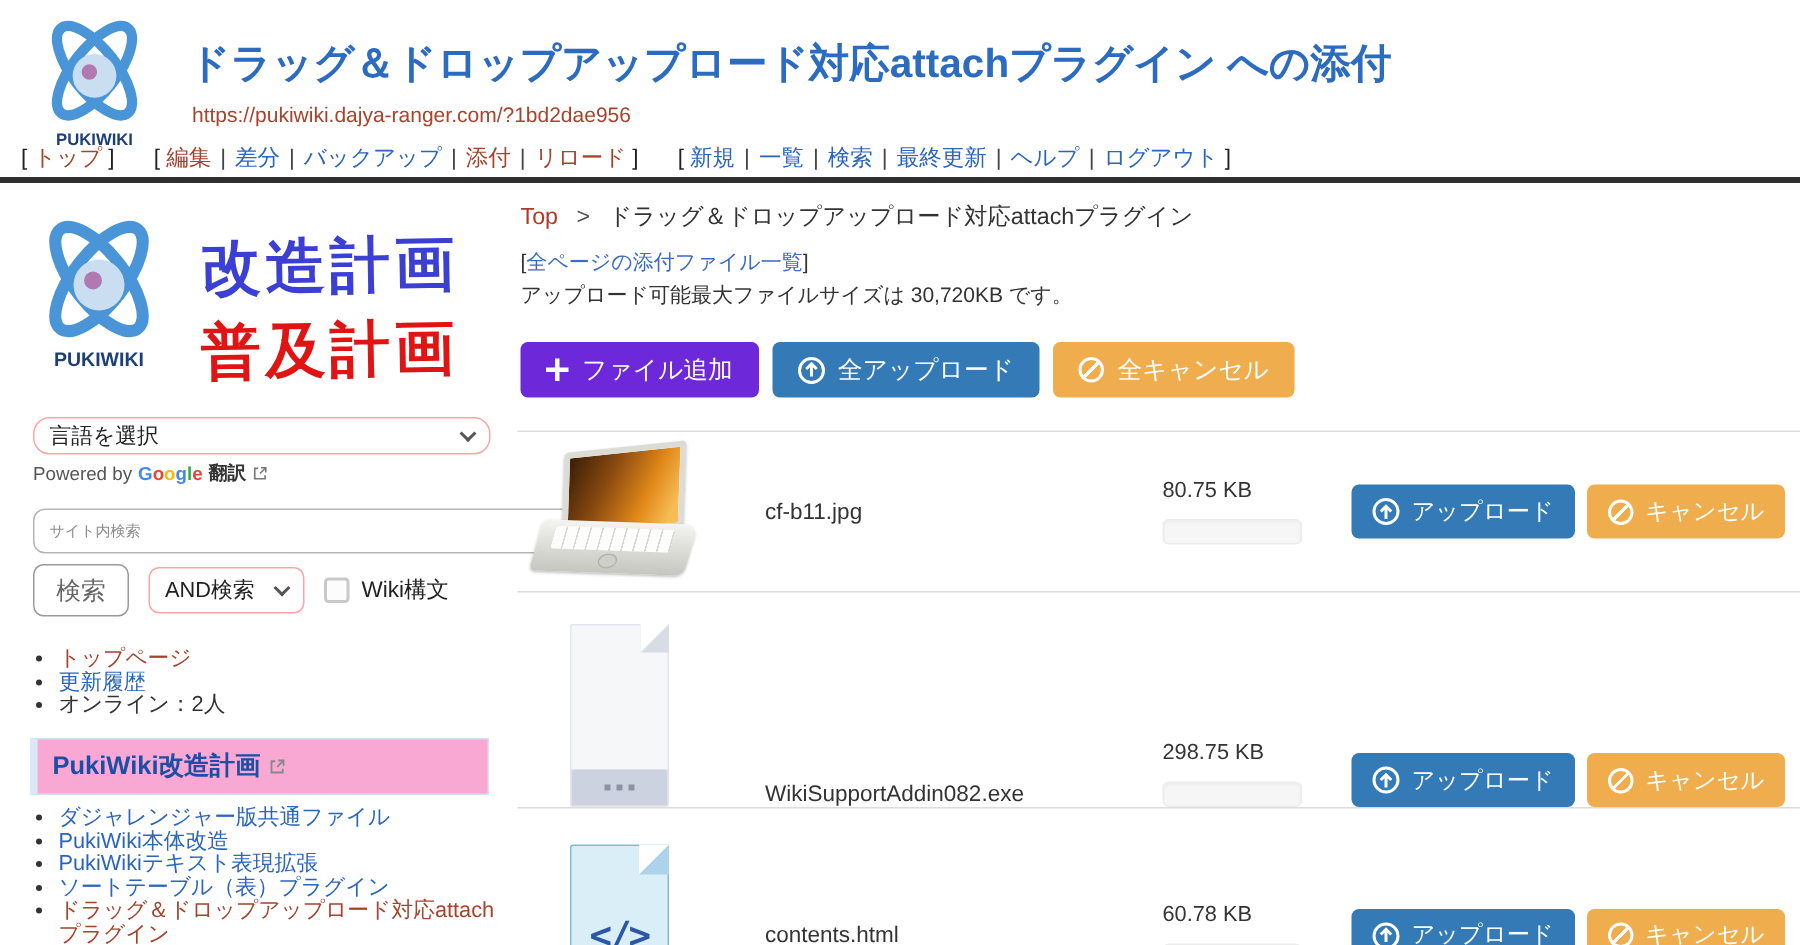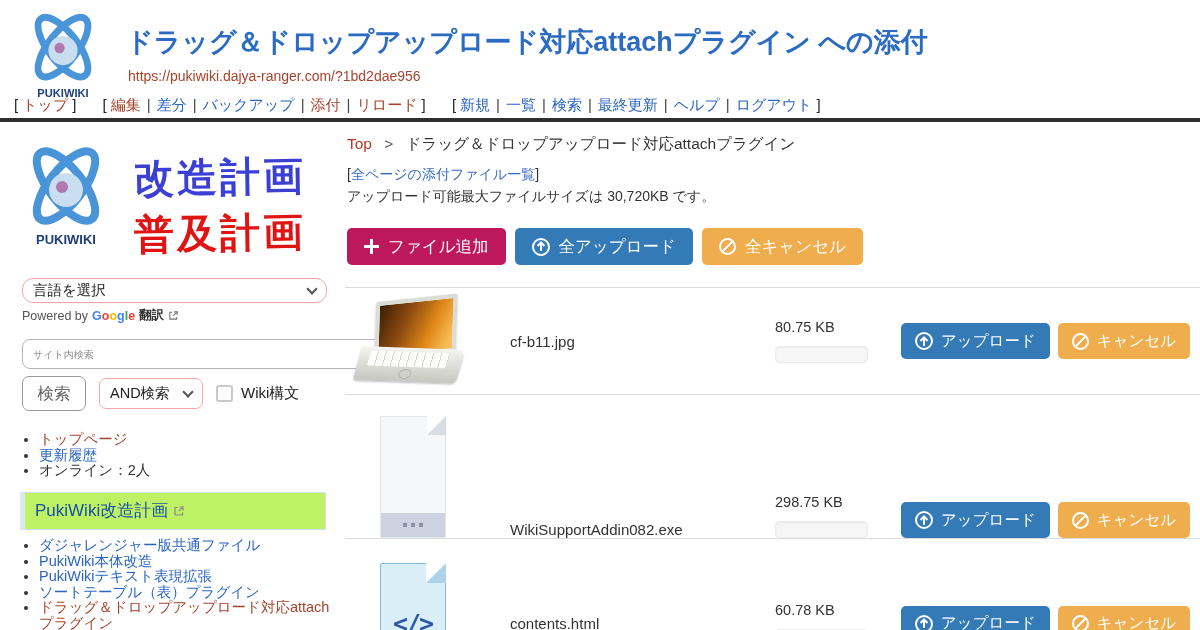--- a/index.html
+++ b/index.html
@@ -48,38 +48,38 @@
   .checkbox { width:17px; height:17px; border:2px solid #c9c9c9; border-radius:3px; background:#fcfcfc; cursor:pointer; flex:none; }
 
   .side-list { position:absolute; left:22px; width:308px; font-size:14.5px; line-height:15.5px; color:#333; list-style:disc; padding-left:17px; }
   .side-list li { margin-bottom:0; }
   .list-top { top:432px; }
   .list-main { top:538px; line-height:15.5px; }
   .link-red  { color:#a5442c; cursor:pointer; }
   .link-blue { color:#2a65c0; cursor:pointer; }
   .link-plain{ color:#333; }
 
-  .section-box { position:absolute; left:20px; top:492px; width:306px; background:#bef264;
+  .section-box { position:absolute; left:20px; top:492px; width:306px; background:#f9a8d4;
     border:1px solid #cfe2f5; border-left:5px solid #d9e9f8; padding:6px 10px 7px;
-    font-size:17px; font-weight:normal; color:#1a4fa5; display:flex; align-items:center; gap:5px; }
+    font-size:17px; font-weight:bold; color:#1a4fa5; display:flex; align-items:center; gap:5px; }
 
   .ext-ico { flex:none; }
 
   
   .breadcrumb { position:absolute; left:347px; top:134px; font-size:15.5px; color:#333; }
   .crumb-home { color:#b03a2a; cursor:pointer; }
   .crumb-sep { color:#555; margin:0 8px; }
   .attach-link { position:absolute; left:347px; top:166px; font-size:14px; color:#333; }
   .attach-link .lnk { color:#3b6bc7; cursor:pointer; }
   .max-size { position:absolute; left:347px; top:188px; font-size:14px; color:#333; }
 
   .toolbar { position:absolute; left:347px; top:228px; display:flex; gap:9px; }
   .btn { height:37px; border:none; border-radius:5px; color:#fff; font-size:16.5px;
     display:inline-flex; align-items:center; gap:9px; padding:0 17px; cursor:pointer; font-family:"Liberation Sans",sans-serif; }
-  .btn-green { background:#be185d; }
+  .btn-green { background:#6d28d9; }
   .btn-blue { background:#337ab7; }
   .btn-orange { background:#f0ad4e; }
   .btn-sm { height:36px; font-size:15.5px; padding:0 14px; gap:8px; }
 
   .icon-plus { width:15px; height:15px; position:relative; flex:none; }
   .icon-plus::before { content:""; position:absolute; left:0; top:6px; width:15px; height:3px; background:#fff; }
   .icon-plus::after { content:""; position:absolute; left:6px; top:0; width:3px; height:15px; background:#fff; }
   .icon-upload { width:18px; height:18px; border:2px solid #fff; border-radius:50%; display:flex; align-items:center; justify-content:center; flex:none; }
   .icon-ban { width:17px; height:17px; border:2px solid #fff; border-radius:50%; flex:none;
     background:linear-gradient(135deg, transparent 44%, #fff 44%, #fff 56%, transparent 56%); }

